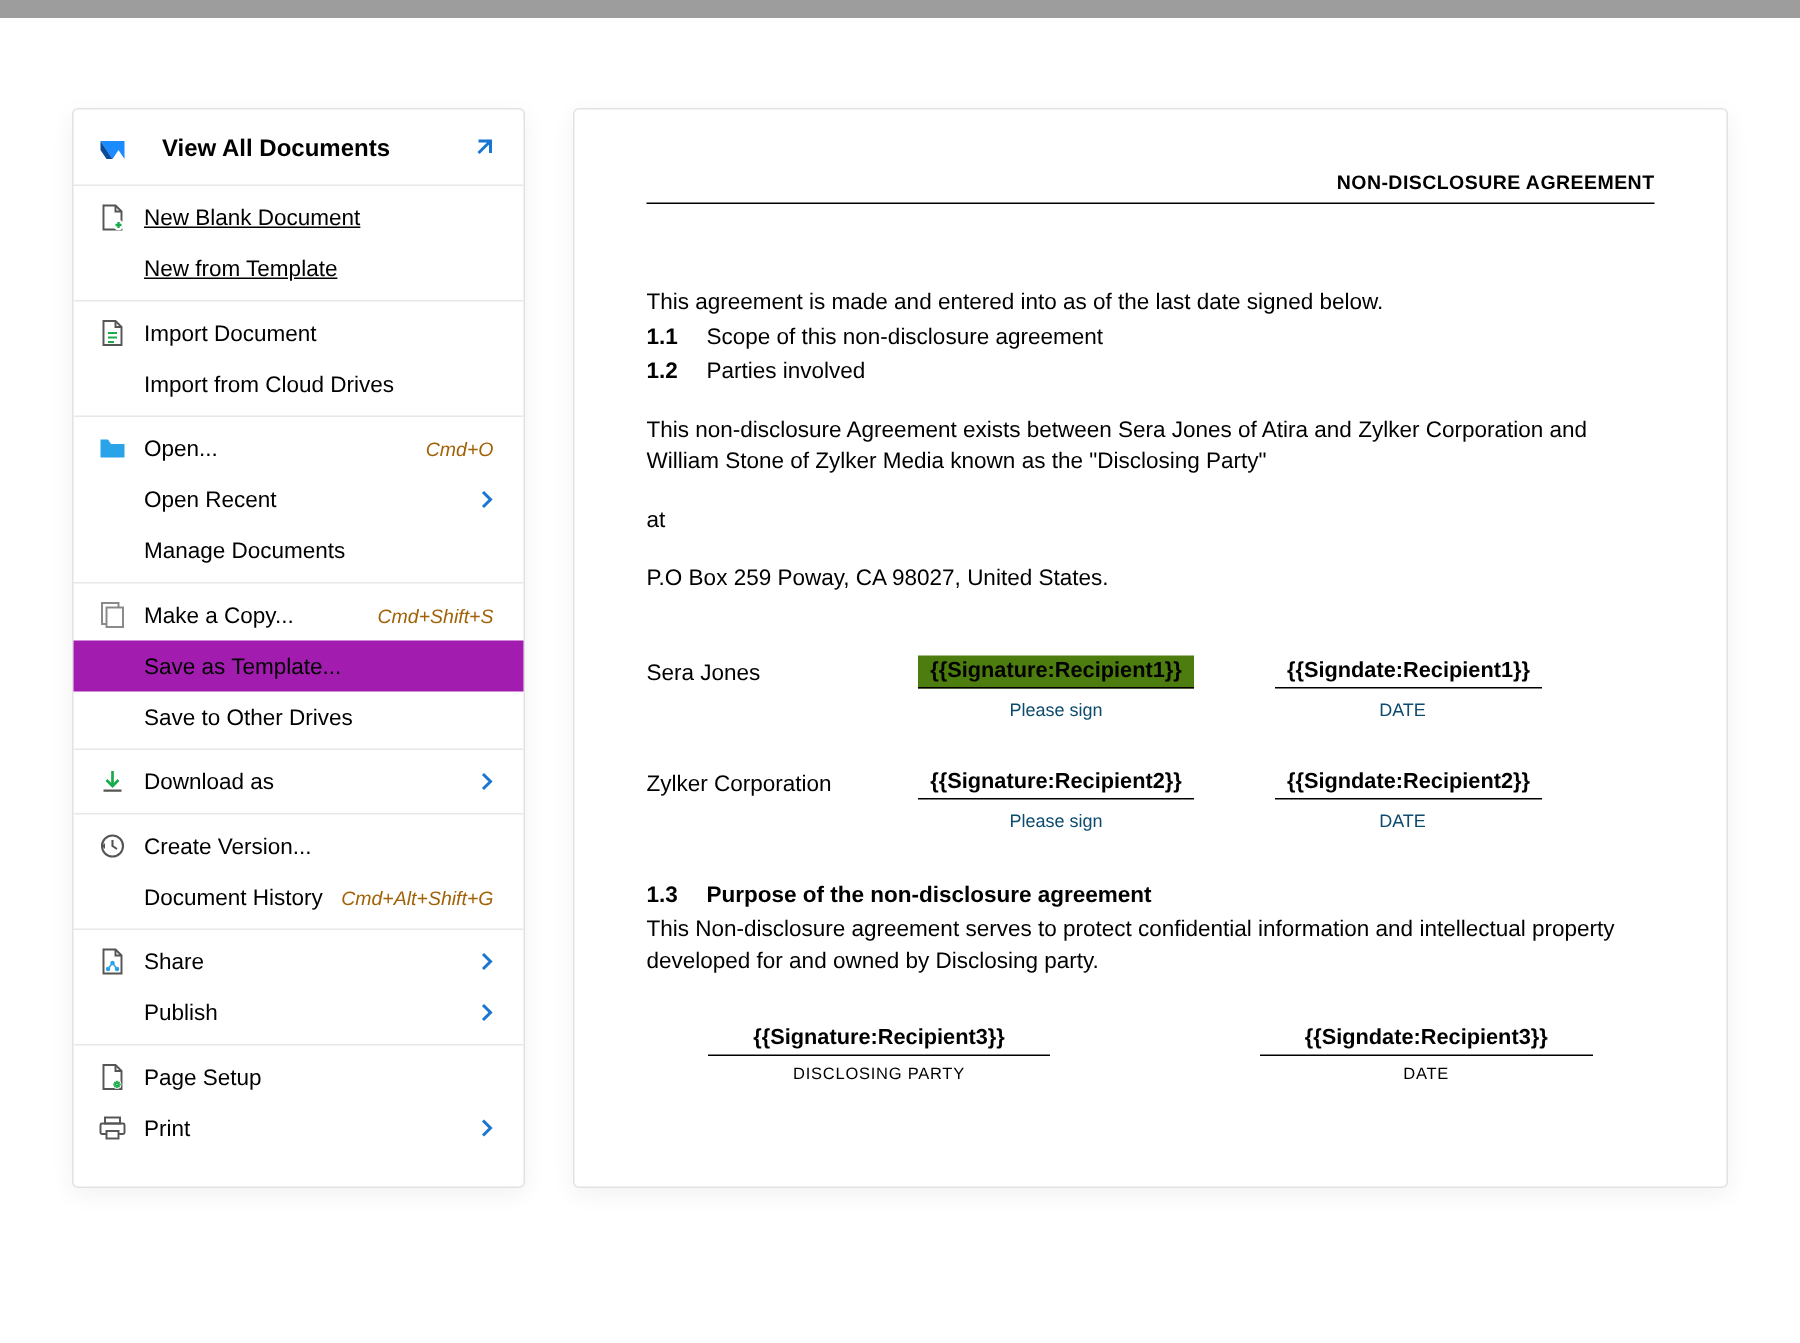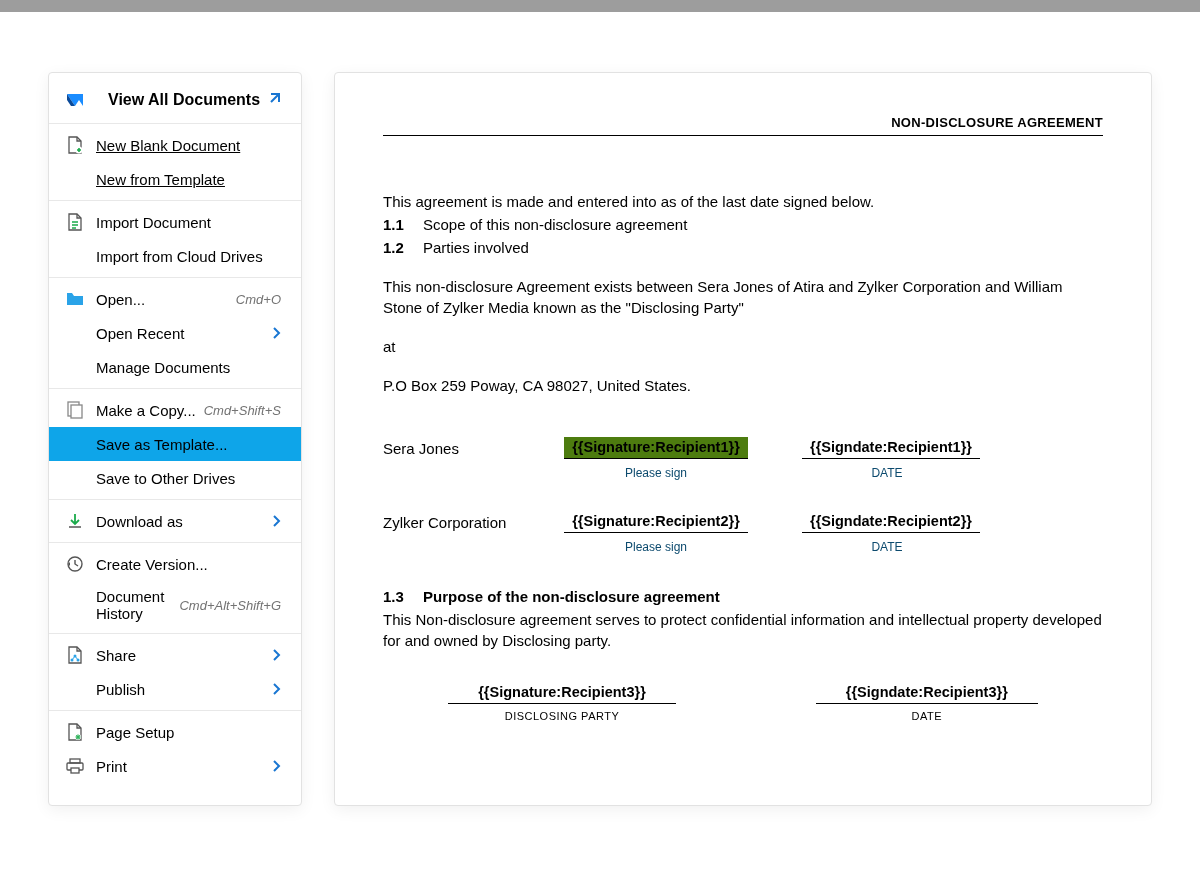--- a/index.html
+++ b/index.html
@@ -13,21 +13,21 @@
 .top-bar {
   height: 12px;
   background: #9d9d9d;
 }
 .container {
   display: flex;
   gap: 32px;
   padding: 60px 48px 40px 48px;
 }
 .sidebar {
-  width: 254px;
+  width: 302px;
   background: #fff;
   border: 1px solid #e2e2e2;
   border-radius: 4px;
   box-shadow: 0 4px 16px rgba(0,0,0,0.06);
   padding: 18px 0;
 }
 .sidebar-header {
   display: flex;
   align-items: center;
   justify-content: space-between;
@@ -51,38 +51,38 @@
 .menu-item {
   display: flex;
   align-items: center;
   padding: 7px 20px 7px 17px;
   cursor: pointer;
   font-size: 15px;
   color: #000;
   min-height: 34px;
 }
 .menu-item.highlighted {
-  background: #0ea5e9;
+  background: #a21caf;
 }
 .menu-icon {
   width: 18px;
   height: 18px;
   margin-right: 12px;
   flex-shrink: 0;
   display: flex;
   align-items: center;
   justify-content: center;
 }
 .menu-icon.empty { }
 .menu-label {
   flex: 1;
 }
 .menu-shortcut {
   font-size: 13px;
-  color: #737373;
+  color: #a16207;
   font-style: italic;
 }
 .menu-chevron {
   color: #1976d2;
   font-size: 14px;
   font-weight: 600;
 }
 .document-panel {
   flex: 1;
   background: #fff;

